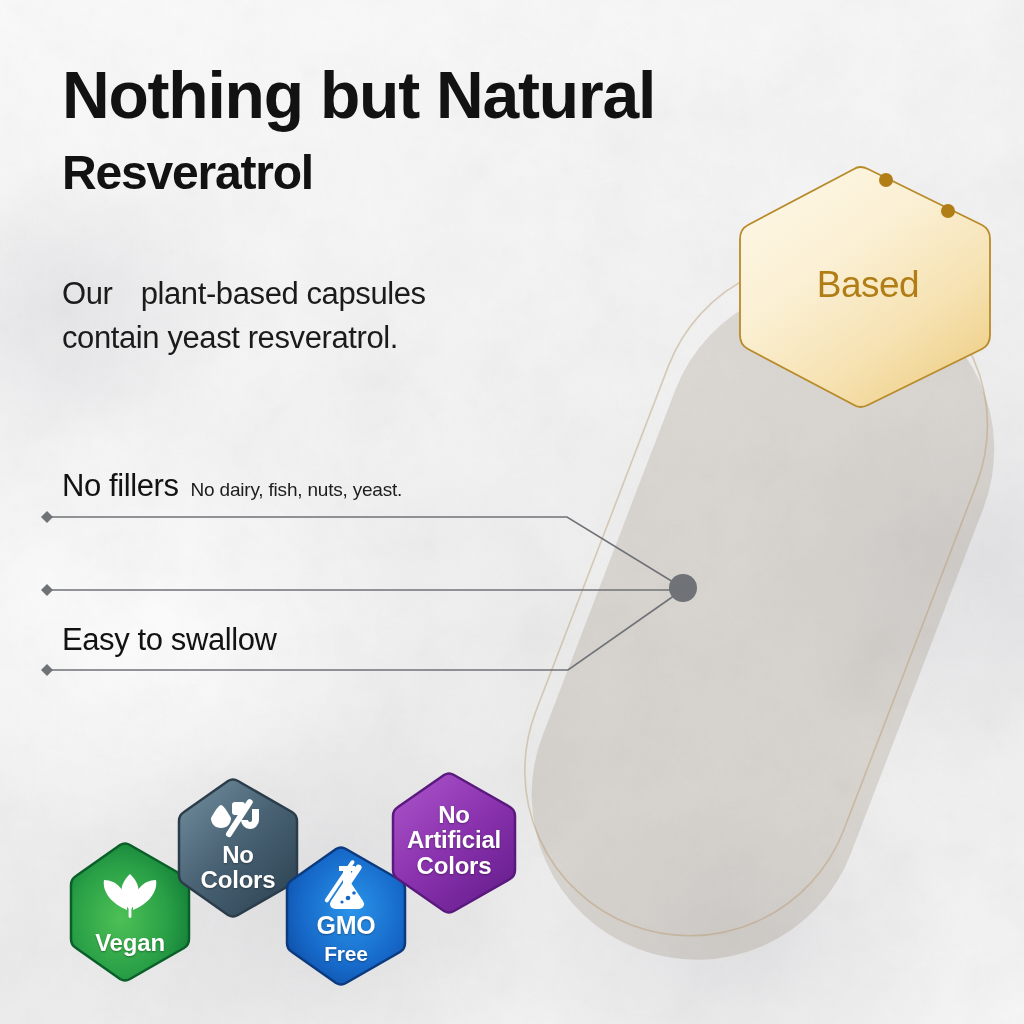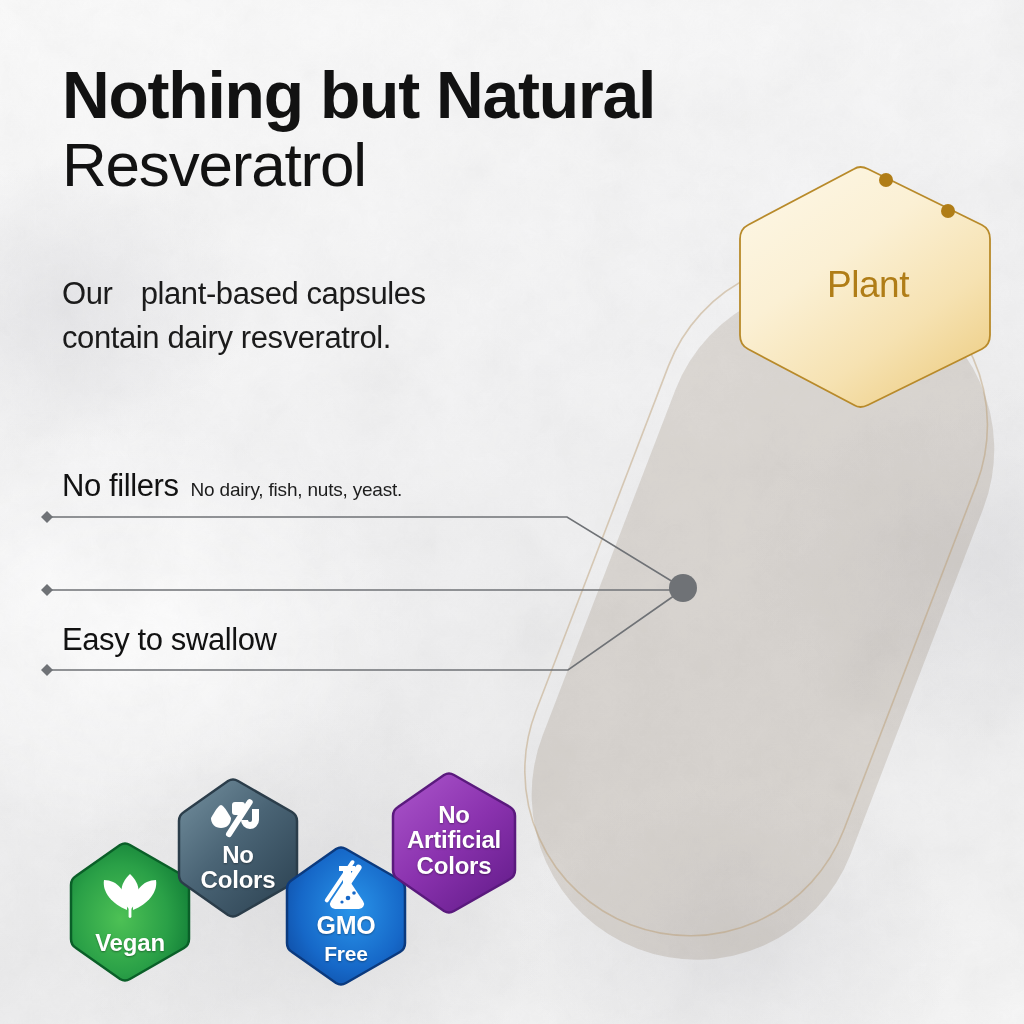--- a/index.html
+++ b/index.html
@@ -29,21 +29,21 @@
 
   
   .headline {
     position:absolute; left:62px; top:62px;
     width:760px;
     color:#121212;
     letter-spacing:-1.2px;
     line-height:1.02;
   }
   .headline .l1 { font-size:66px; font-weight:700; display:block; }
-  .headline .l2 { font-size:62px; font-weight:400; display:block; margin-top:4px; }
+  .headline .l2 { font-size:48px; font-weight:700; display:block; margin-top:20px; }
 
   .subhead {
     position:absolute; left:62px; top:272px;
     width:560px;
     font-size:31px; line-height:1.42; color:#1b1b1b;
     letter-spacing:-.4px;
   }
   .subhead b { font-weight:400;margin-left:20px; }
 
   
@@ -251,21 +251,21 @@
     <circle cx="683" cy="588" r="14" fill="#6f7276"></circle>
   </svg>
 
   <div class="headline">
     <span class="l1">Nothing but Natural</span>
     <span class="l2">Resveratrol</span>
   </div>
 
   <div class="subhead">
     <span>Our </span><b>plant-based capsules</b><br>
-    <span>contain dairy resveratrol.</span>
+    <span>contain yeast resveratrol.</span>
   </div>
 
   <div class="callout" id="callout-0">
     <span class="main">No fillers</span><span class="sub">No dairy, fish, nuts, yeast.</span>
   </div>
   <div class="callout" id="callout-2">
     <span class="main">Easy to swallow</span>
   </div>
 
   <div id="plant-badge">
@@ -276,21 +276,21 @@
           <stop offset="38%" stop-color="#fbf0d4"></stop>
           <stop offset="70%" stop-color="#f6e2b2"></stop>
           <stop offset="100%" stop-color="#edcd83"></stop>
         </linearGradient>
       </defs>
       <path d="M132 6 L246 62 Q254 66 254 76 L254 172 Q254 182 246 186 L132 242 Q124 246 118 242 L12 186 Q4 182 4 172 L4 76 Q4 66 12 62 L118 6 Q124 2 132 6 Z" fill="url(#pbGrad)" stroke="#b88a2a" stroke-width="1.8"></path>
       <circle cx="150" cy="17" r="7" fill="#b07d17"></circle>
       <circle cx="212" cy="48" r="7" fill="#b07d17"></circle>
     </svg>
     <div class="pb-text">
-      <span>Plant</span>
+      <span>Based</span>
     </div>
   </div>
 
   <div class="hexbadge" style="left:68px; top:842px; width:124px; height:140px;">
     <svg viewBox="0 0 124 140" style="width:100%;height:100%;">
       <defs>
         <radialGradient id="gVegan" cx="0.42" cy="0.55" r="0.72">
           <stop offset="0%" stop-color="#4dc155"></stop>
           <stop offset="55%" stop-color="#2aa047"></stop>
           <stop offset="100%" stop-color="#0b7432"></stop>

